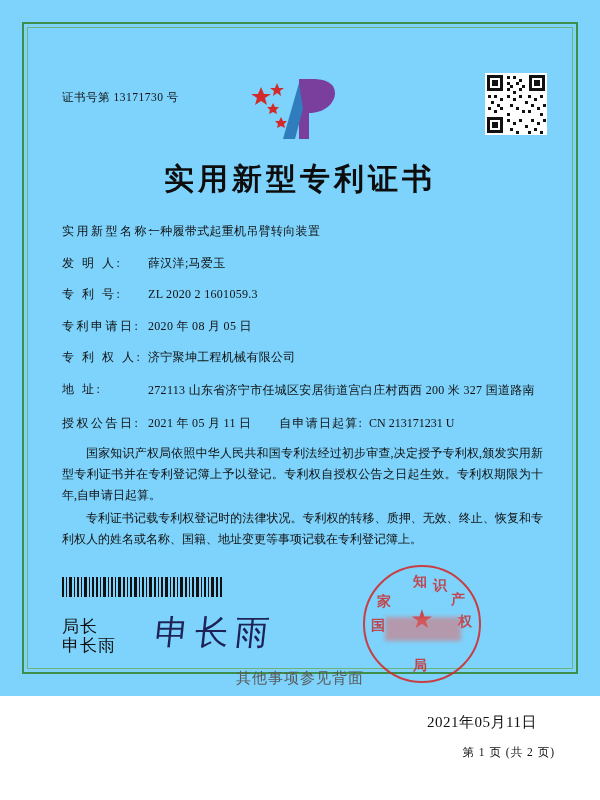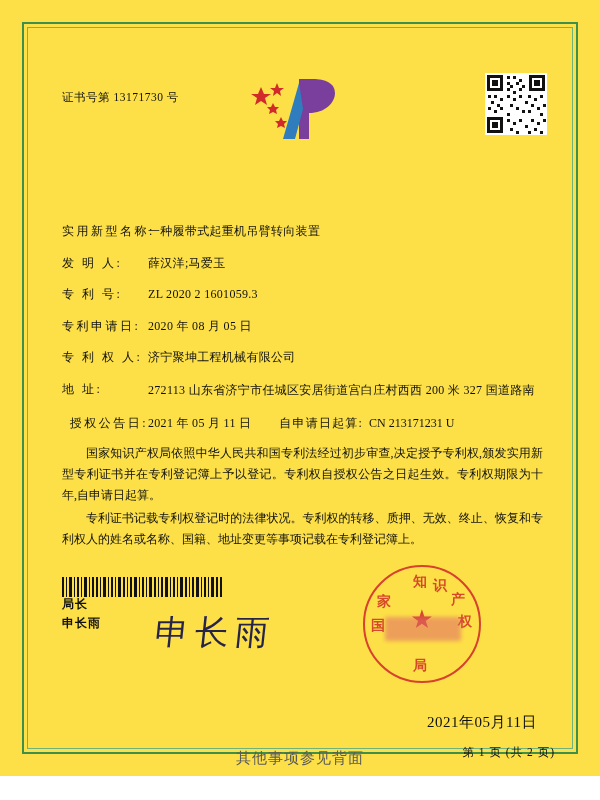--- a/index.html
+++ b/index.html
@@ -10,22 +10,22 @@
     width: 600px;
     height: 800px;
     background: #ffffff;
     font-family: "Liberation Serif", serif;
     color: #1a1a1a;
     overflow: hidden;
   }
   .page {
     position: relative;
     width: 600px;
-    height: 776px;
-    background: #fde047;
+    height: 696px;
+    background: #7dd3fc;
     box-sizing: border-box;
   }
   
   .frame-outer {
     position: absolute;
     left: 22px;
     top: 22px;
     right: 22px;
     bottom: 22px;
     border: 2px solid #3d8f4a;
@@ -117,21 +117,20 @@
   }
   .addr .f-value {
     display: inline-block;
     vertical-align: top;
     max-width: 400px;
     white-space: normal;
     line-height: 19px;
   }
   .grant-row .f-label {
     width: 86px;
-    text-align: right;
   }
   .grant-second {
     display: inline-block;
     margin-left: 28px;
   }
   .grant-second .g-label {
     letter-spacing: 1.2px;
   }
   .grant-second .g-value {
     margin-left: 6px;
@@ -159,26 +158,25 @@
     left: 17px;
     top: 532px;
     width: 160px;
     height: 20px;
   }
 
   
   .sig-label {
     position: absolute;
     left: 17px;
-    top: 550px;
-    font-size: 12px;
+    top: 572px;
+    font-size: 17px;
     line-height: 19px;
     letter-spacing: 1px;
     color: #111;
-    font-weight: bold;
   }
   .sig-hand {
     position: absolute;
     left: 110px;
     top: 565px;
     font-size: 34px;
     font-family: "Liberation Serif", serif;
     color: #15154a;
     letter-spacing: 6px;
     transform: skewX(-6deg);
@@ -345,20 +343,21 @@
           <rect x="46" y="46" width="3" height="3"></rect>
             <rect x="52" y="49" width="3" height="3"></rect>
           <rect x="58" y="46" width="3" height="3"></rect>
             <rect x="49" y="55" width="3" height="3"></rect>
           <rect x="55" y="58" width="3" height="3"></rect>
             <rect x="43" y="58" width="3" height="3"></rect>
         </g>
       </svg>
     </div>
 
+    <div class="title">实用新型专利证书</div>
 
     <div class="fields">
 
       <div class="field-row">
         <span class="f-label">实用新型名称:</span><span class="f-value">一种履带式起重机吊臂转向装置</span>
       </div>
 
       <div class="field-row">
         <span class="f-label">发 明 人:</span><span class="f-value">薛汉洋;马爱玉</span>
       </div>

